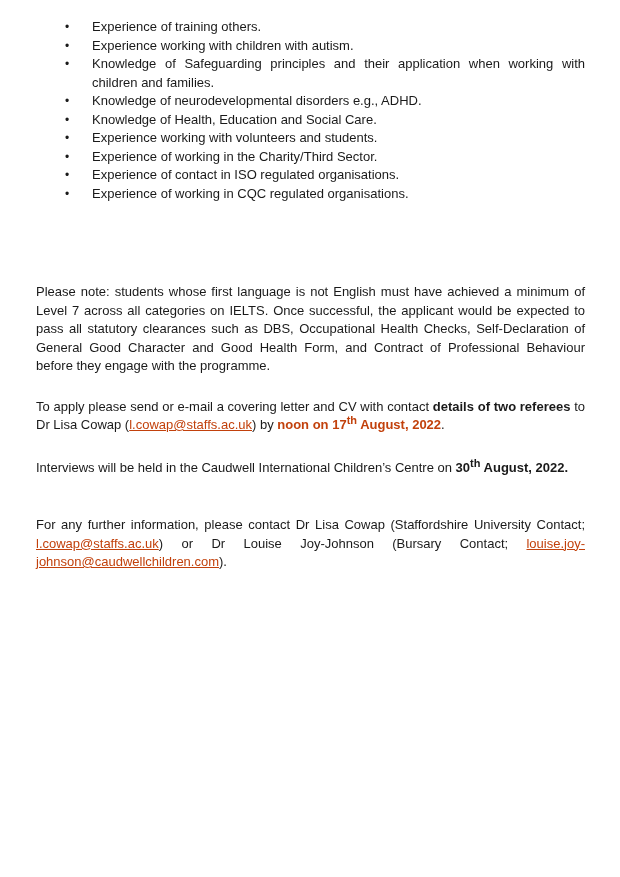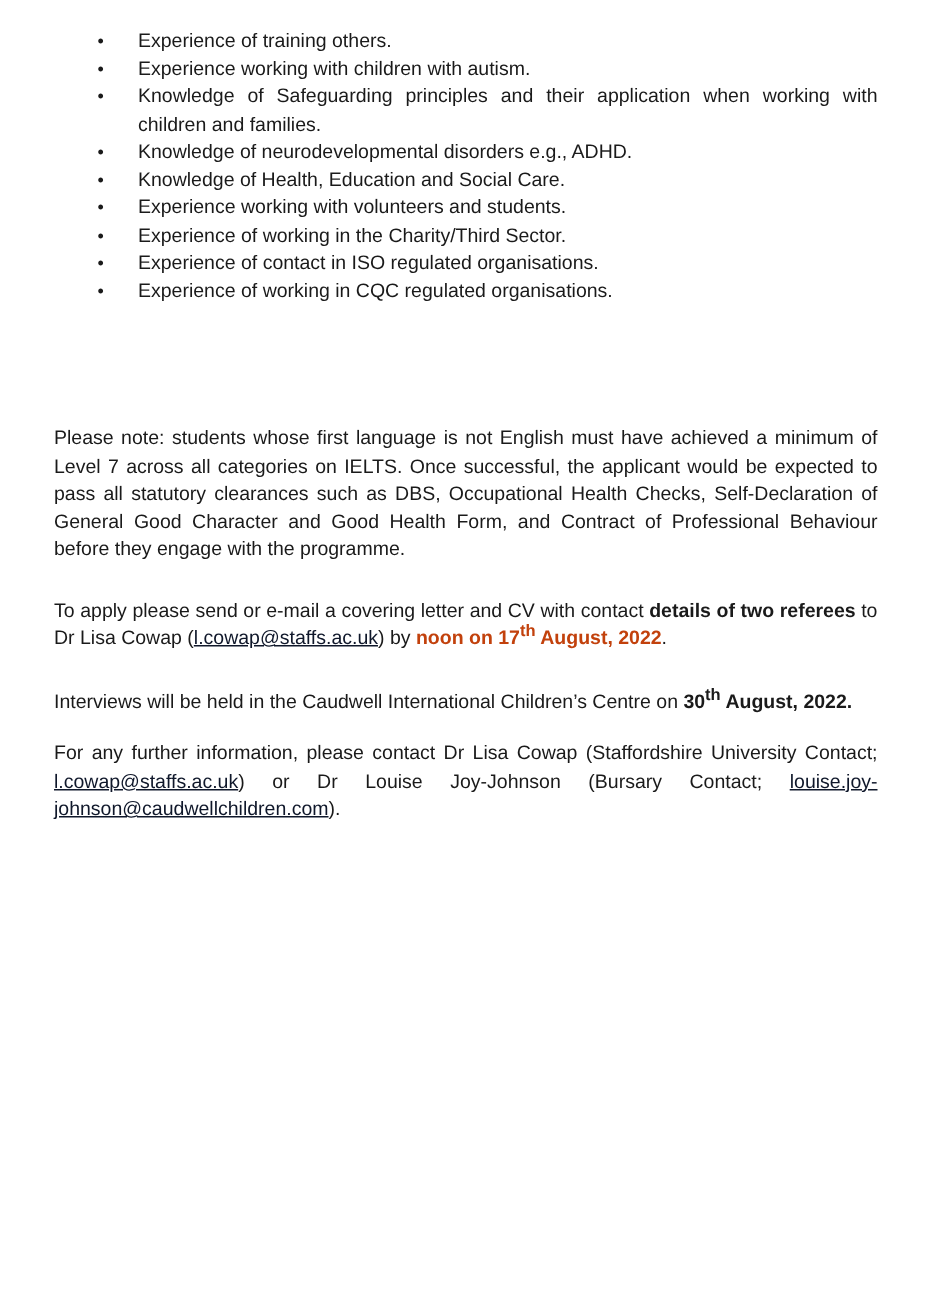--- a/index.html
+++ b/index.html
@@ -38,24 +38,24 @@
     text-align: justify;
   }
   .note-para { margin-top: 80px; }
   .heading {
     margin-top: 25px;
     font-weight: bold;
     text-align: left;
   }
   .apply-para { margin-top: 22px; }
   .interviews-para { margin-top: 24px; }
-  .further-para { margin-top: 16px; }
+  .further-para { margin-top: 39px; }
   .bold { font-weight: bold; }
   a.doclink, span.doclink {
-    color: #0f172a;
+    color: #c2410c;
     text-decoration: underline;
     cursor: pointer;
     overflow-wrap: anywhere;
   }
   .red-bold {
     color: #c2410c;
     font-weight: bold;
   }
   sup {
     font-size: 11px;

